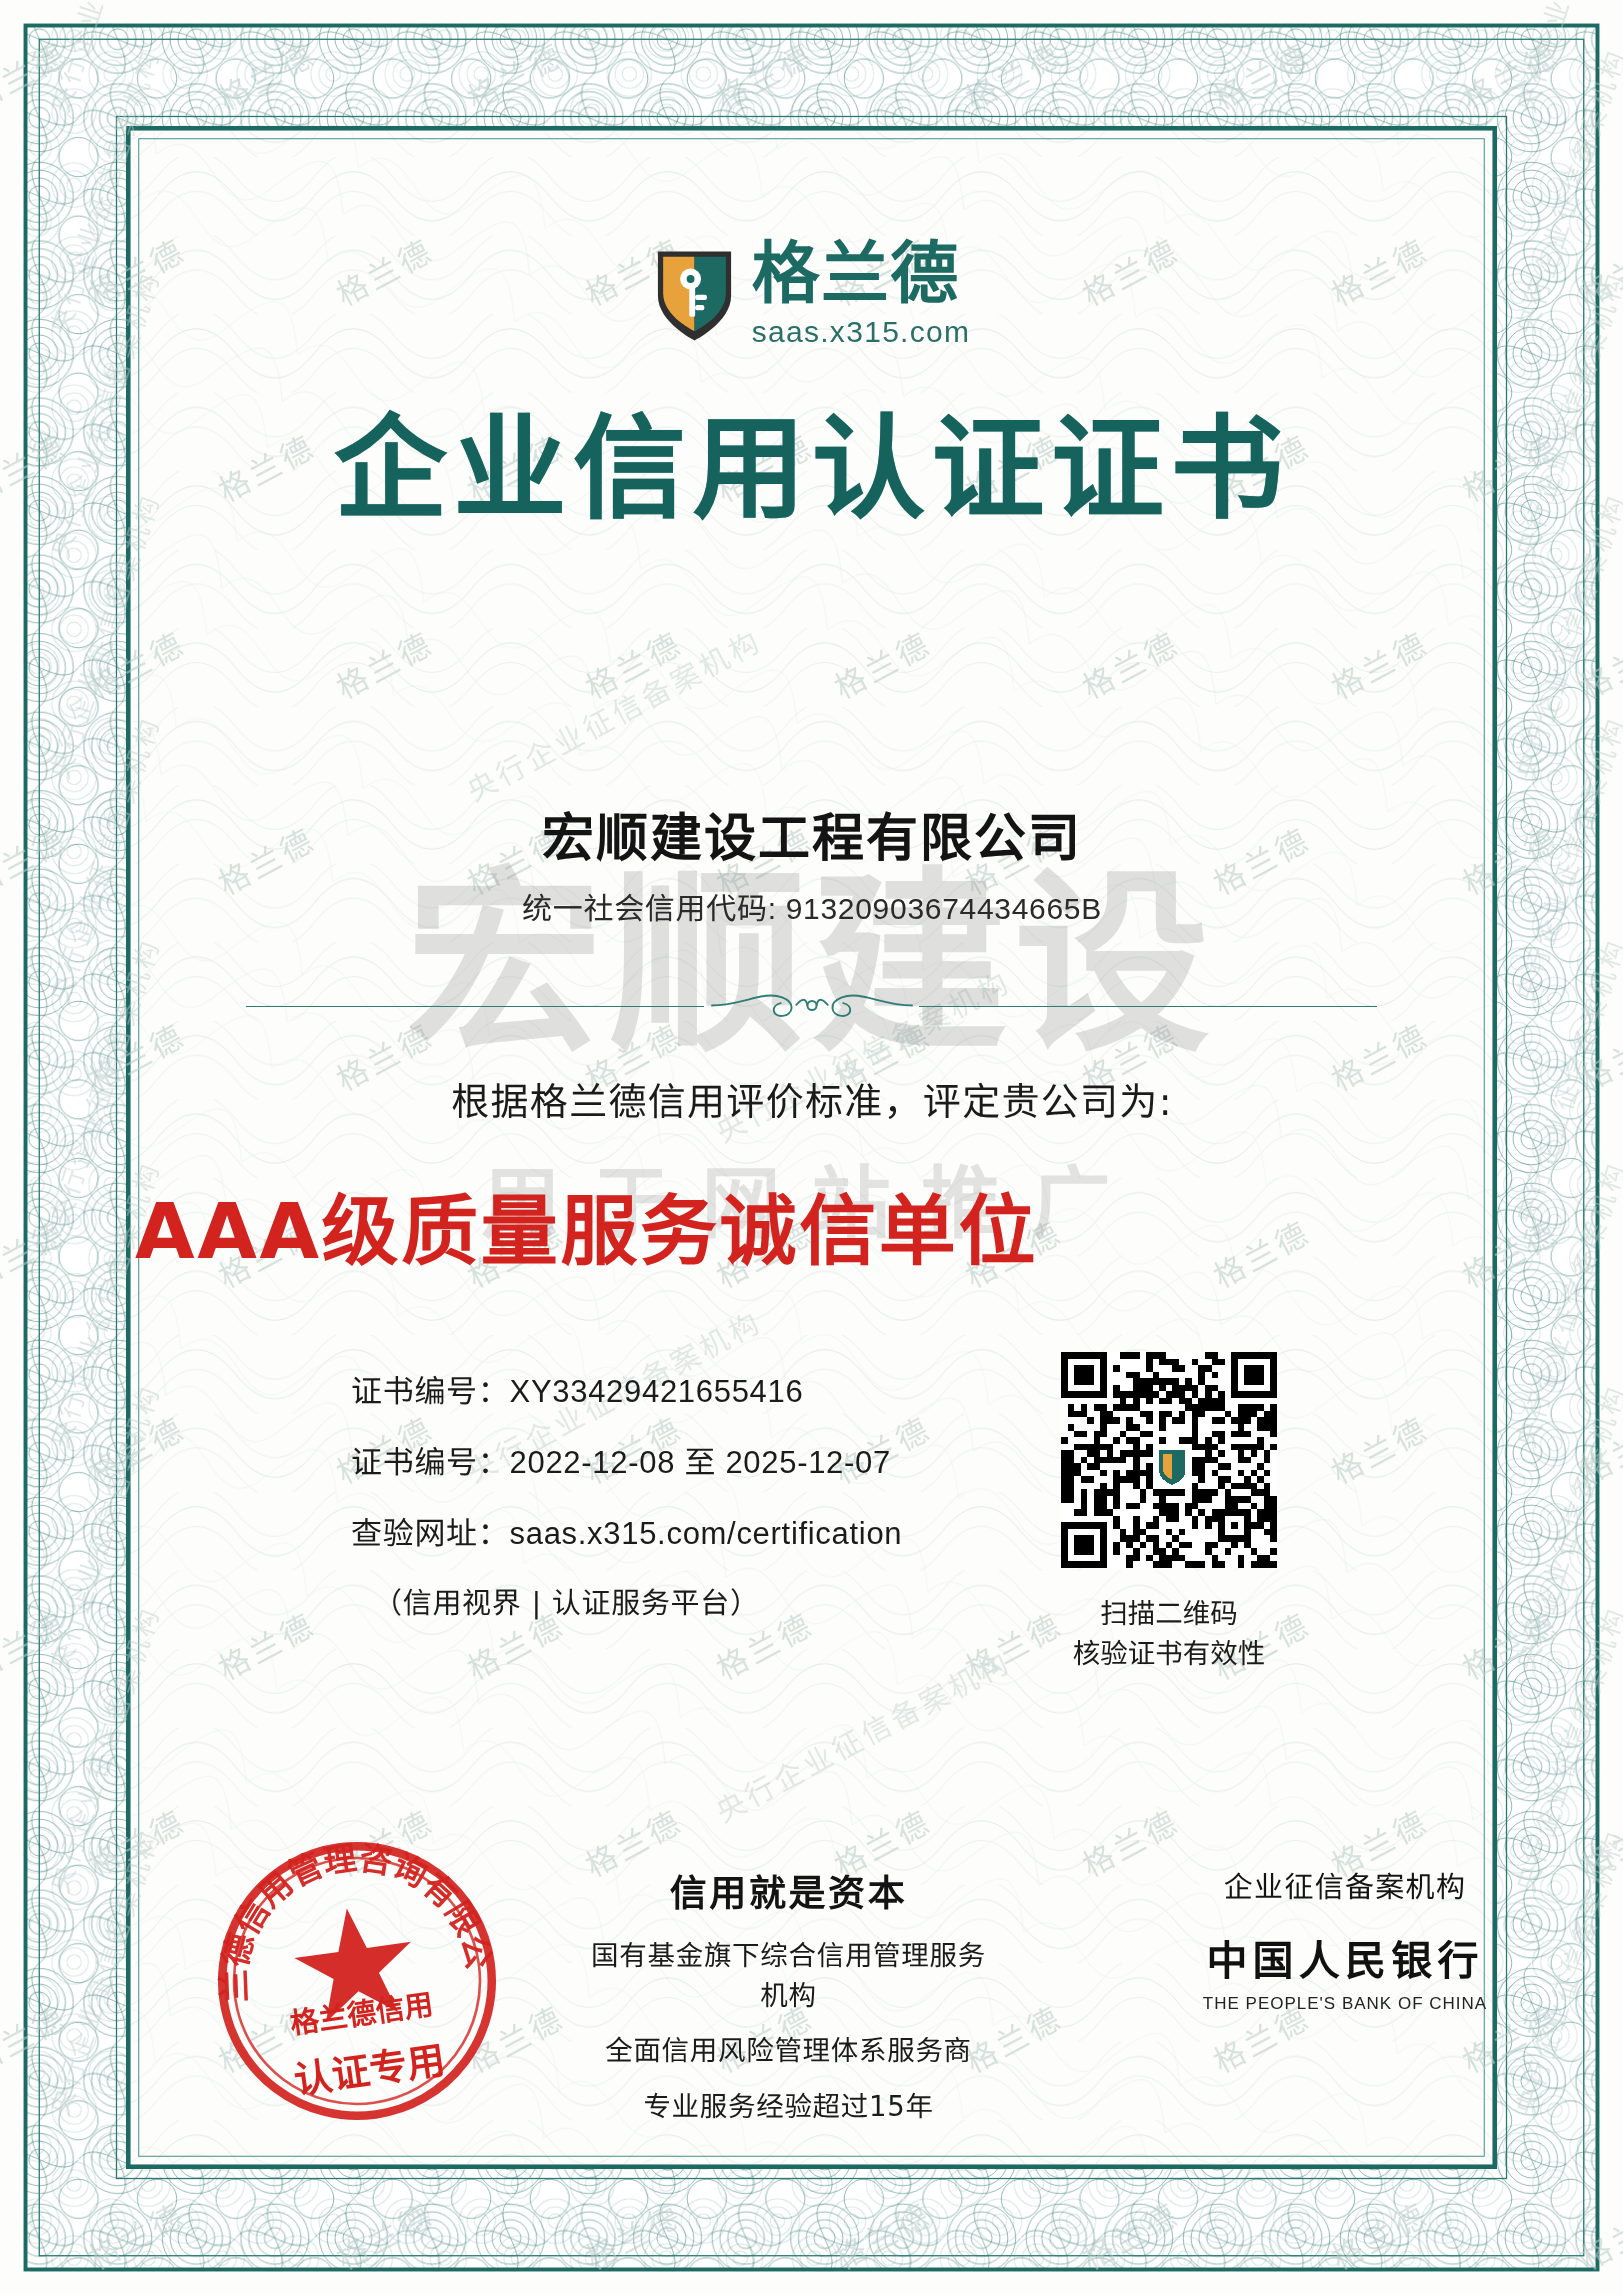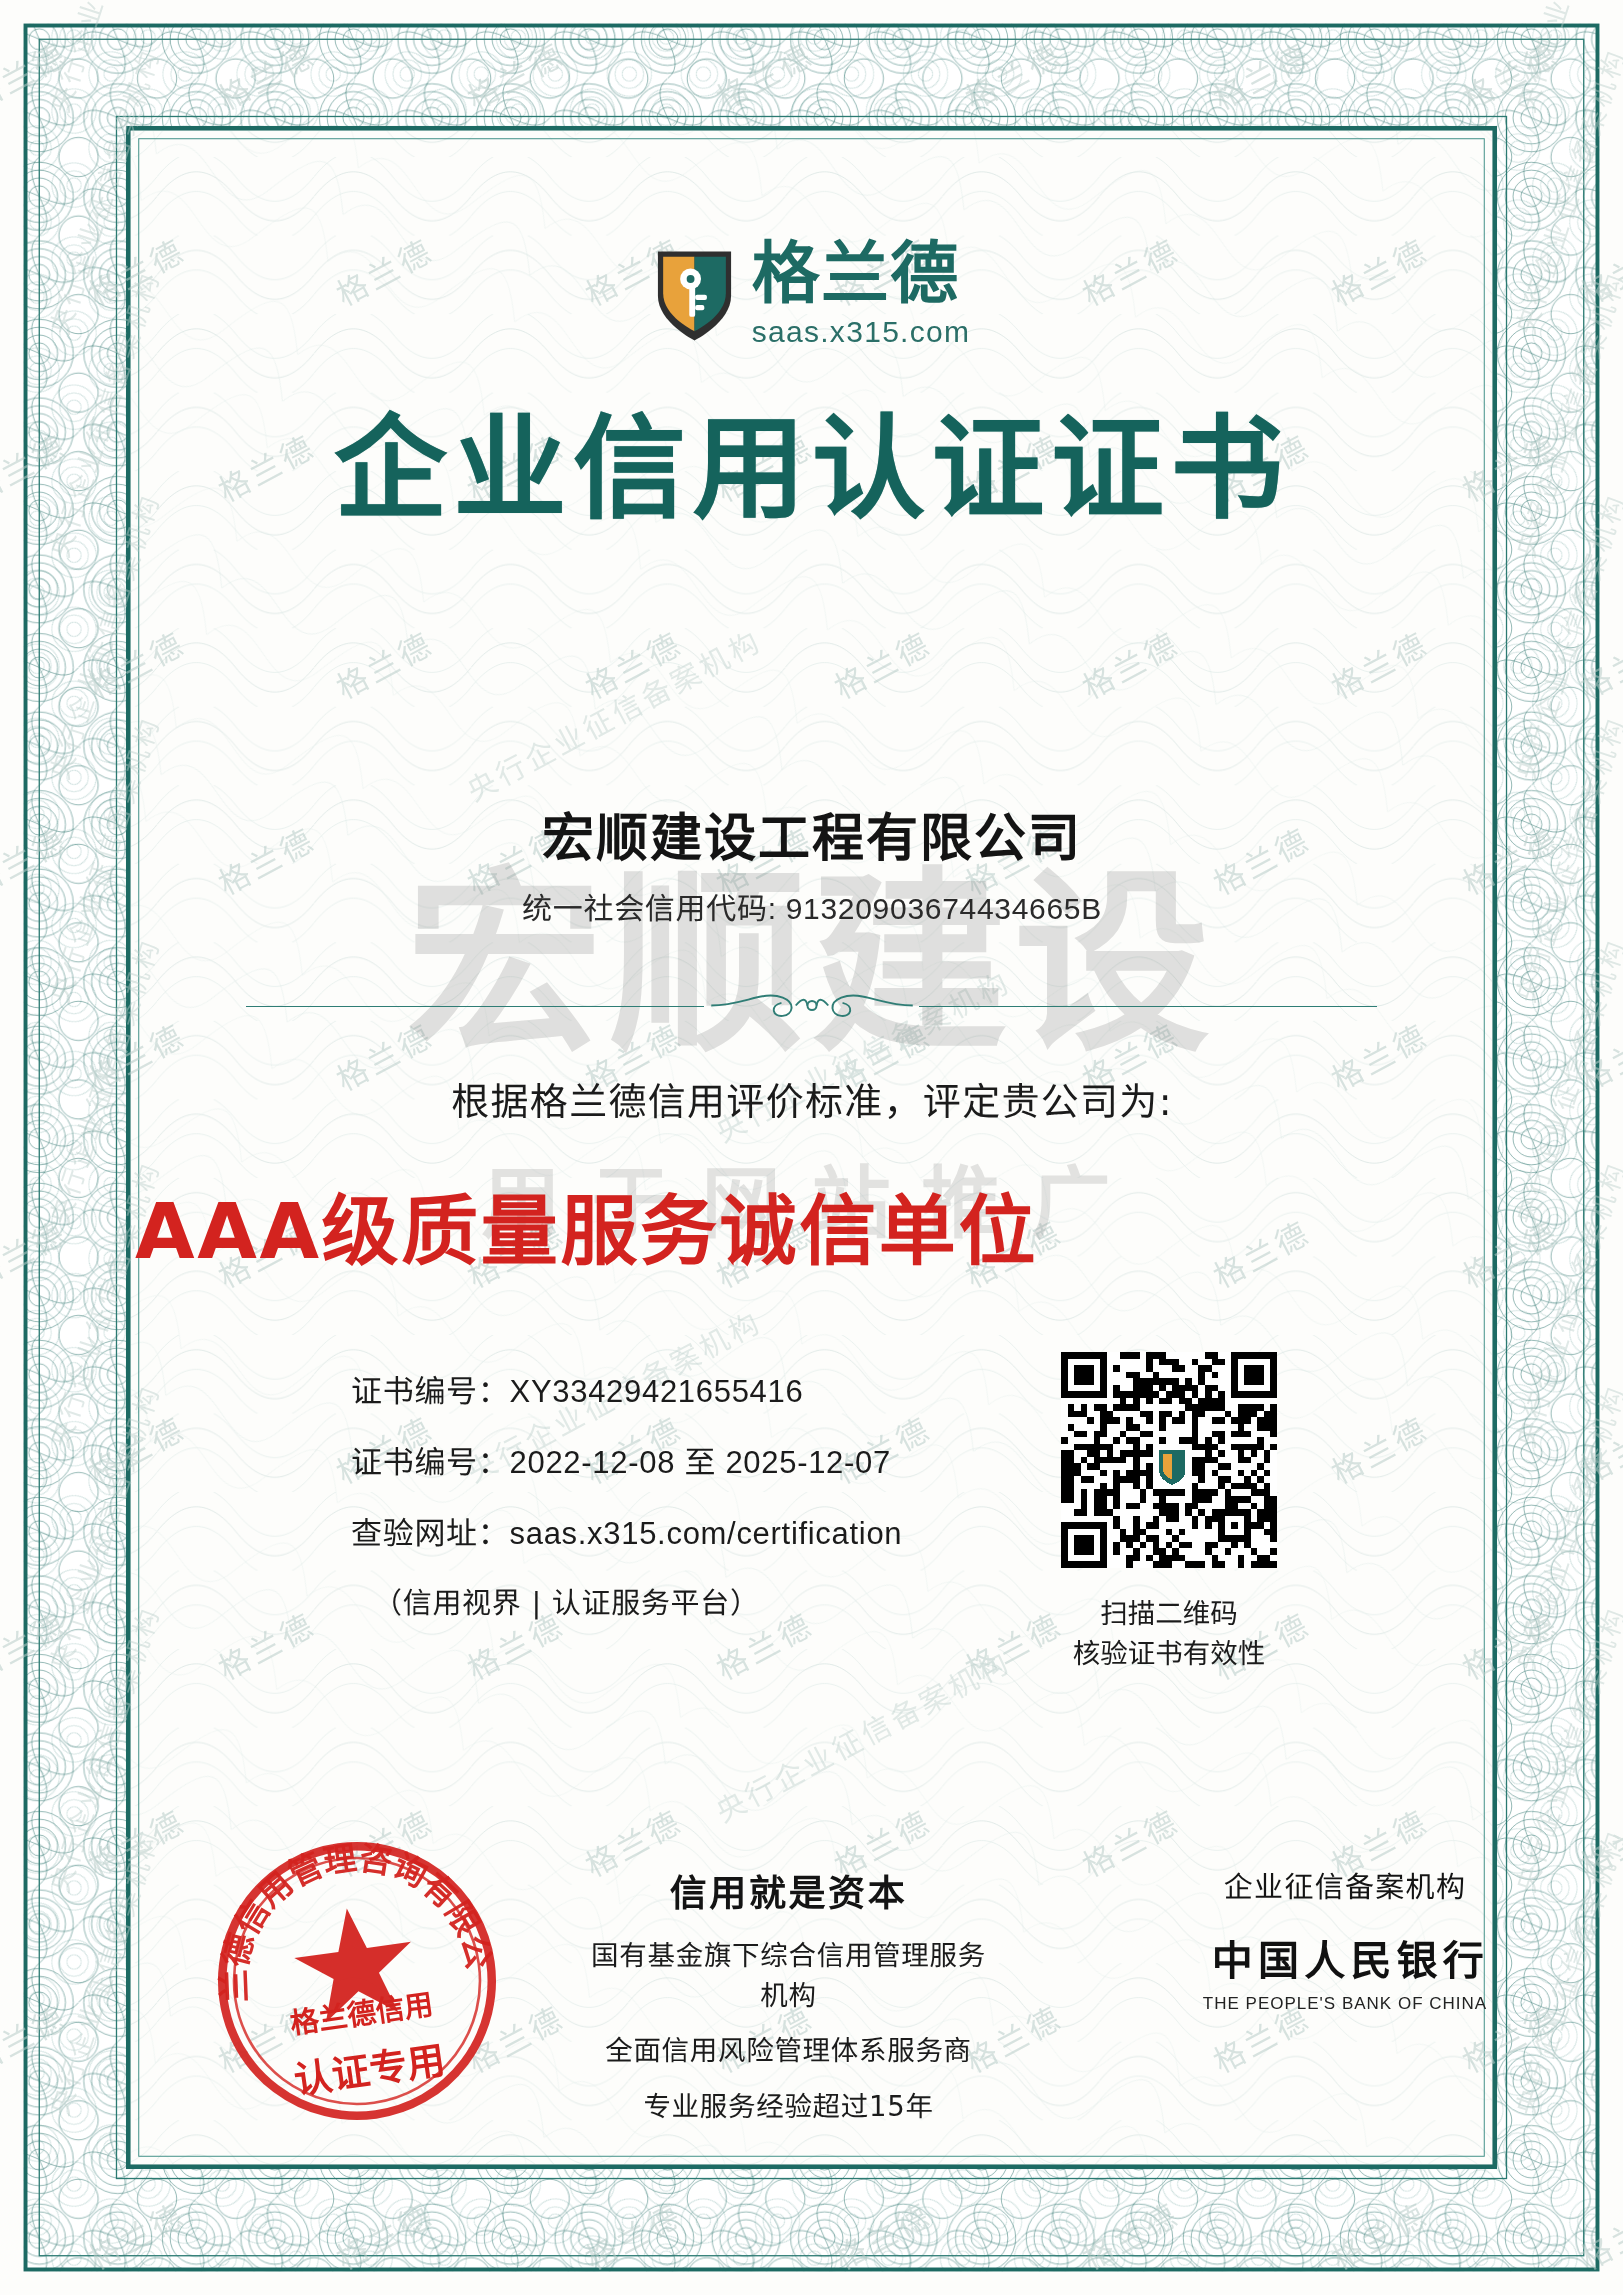--- a/index.html
+++ b/index.html
@@ -256,21 +256,20 @@
     letter-spacing: 1.3px;
     font-family: "DejaVu Sans", sans-serif;
   }
   .pbc-cn {
     margin-top: 22px;
     font-size: 41px;
     font-weight: 700;
     color: #111;
     letter-spacing: 5.2px;
     font-family: Liberation Serif, serif;
-    text-align: right;
   }
   .pbc-en {
     margin-top: 6.5px;
     font-size: 17px;
     color: #222;
     letter-spacing: 1px;
     font-family: "Liberation Sans", sans-serif;
   }
 </style>
 </head>

